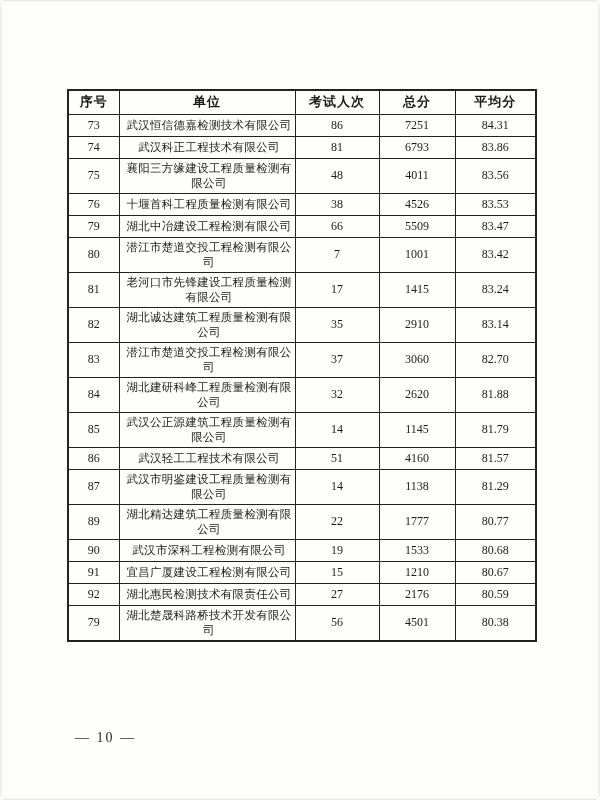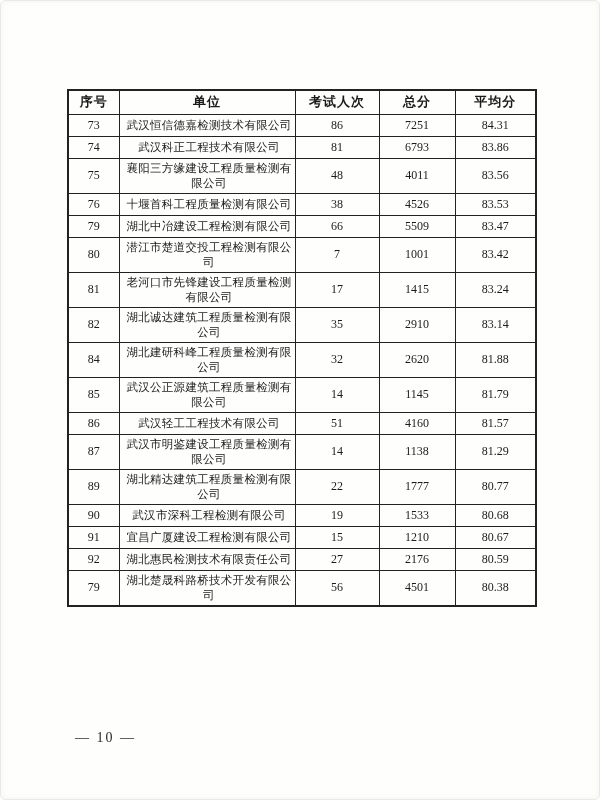--- a/index.html
+++ b/index.html
@@ -141,20 +141,27 @@
           <td class="col-avg">83.24</td>
         </tr>
         <tr>
           <td class="col-no">82</td>
           <td class="col-unit">湖北诚达建筑工程质量检测有限公司</td>
           <td class="col-count">35</td>
           <td class="col-total">2910</td>
           <td class="col-avg">83.14</td>
         </tr>
         <tr>
+          <td class="col-no">83</td>
+          <td class="col-unit">潜江市楚道交投工程检测有限公司</td>
+          <td class="col-count">37</td>
+          <td class="col-total">3060</td>
+          <td class="col-avg">82.70</td>
+        </tr>
+        <tr>
           <td class="col-no">84</td>
           <td class="col-unit">湖北建研科峰工程质量检测有限公司</td>
           <td class="col-count">32</td>
           <td class="col-total">2620</td>
           <td class="col-avg">81.88</td>
         </tr>
         <tr>
           <td class="col-no">85</td>
           <td class="col-unit">武汉公正源建筑工程质量检测有限公司</td>
           <td class="col-count">14</td>

